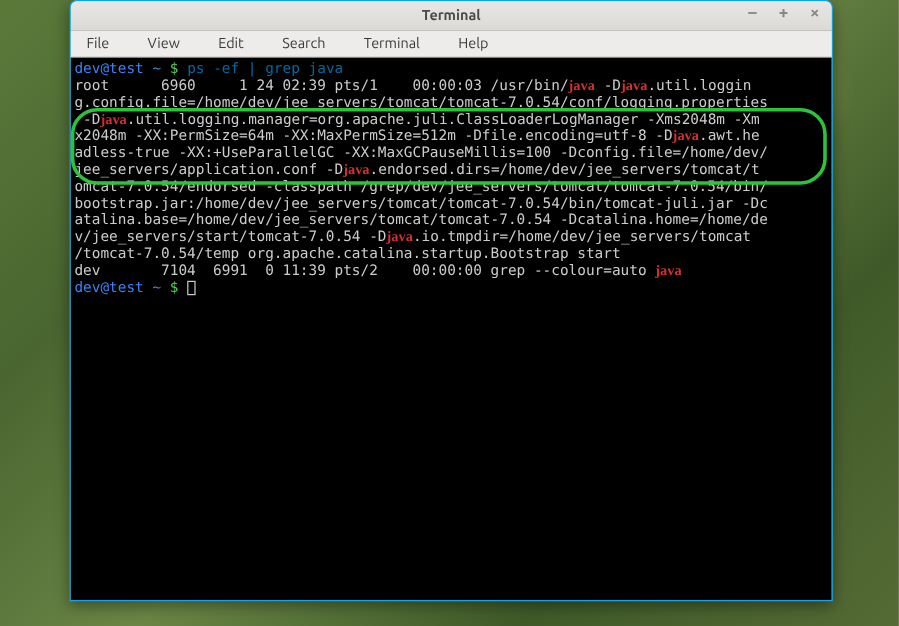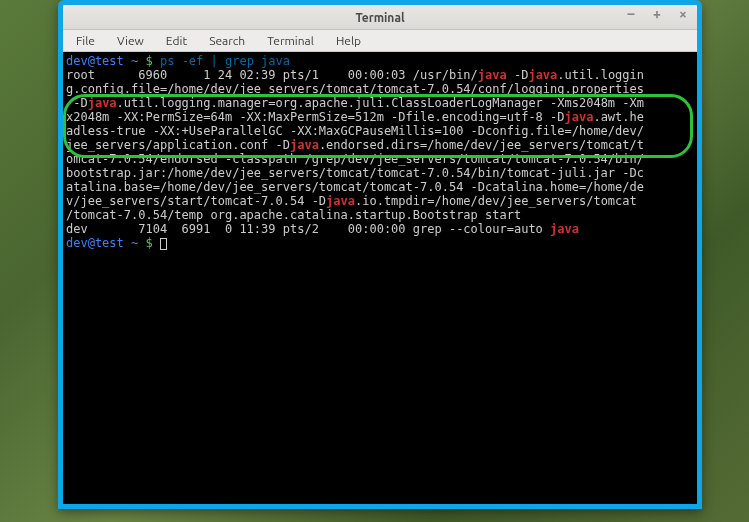--- a/index.html
+++ b/index.html
@@ -21,21 +21,21 @@
     radial-gradient(circle at 50% 80%, rgba(200,255,180,0.12) 0%, transparent 10%),
     radial-gradient(circle at 15% 85%, rgba(180,200,100,0.1) 0%, transparent 7%),
     radial-gradient(circle at 90% 15%, rgba(255,255,180,0.08) 0%, transparent 5%);
 }
 .window {
   position: absolute;
   left: 58px;
   top: 0px;
   width: 634px;
   background: #f2f1f0;
-  border: 5px solid #0ea5e9;
+  border: 1px solid #0ea5e9;
   border-radius: 6px 6px 0 0;
   box-shadow: 0 4px 12px rgba(0,0,0,0.4);
 }
 .titlebar {
   height: 24px;
   background: linear-gradient(to bottom, #e8e7e5 0%, #dcdad7 100%);
   border-radius: 6px 6px 0 0;
   display: flex;
   align-items: center;
   justify-content: center;
@@ -64,21 +64,21 @@
   color: #888;
   cursor: pointer;
   line-height: 1;
 }
 .menubar {
   height: 21px;
   background: #eeecea;
   display: flex;
   align-items: center;
   padding: 0 6px;
-  gap: 8px;
+  gap: 18px;
   font-family: "Ubuntu", "DejaVu Sans", sans-serif;
   font-size: 12px;
   color: #3a3a3a;
   border-bottom: 1px solid #cac8c5;
 }
 .menu-item {
   padding: 2px 7px;
   cursor: pointer;
 }
 .terminal {
@@ -88,21 +88,21 @@
   line-height: 14px;
   padding: 2px 3px 10px 3px;
   white-space: pre-wrap;
   word-break: break-all;
   min-height: 440px;
   position: relative;
 }
 .prompt-user { color: #3b82f6; }
 .prompt-path { color: #5080d0; }
 .prompt-sym { color: #55cc55; }
-.red { color: #d03030; font-weight: bold; }
+.red { color: #d03030; font-weight: bold; font-family: Liberation Serif, serif; }
 .white { color: #0369a1; }
 .highlight-box {
   position: absolute;
   border: 3px solid #2ec23a;
   border-radius: 22px;
   pointer-events: none;
   left: 0px;
   top: 42px;
   width: 624px;
   height: 58px;

